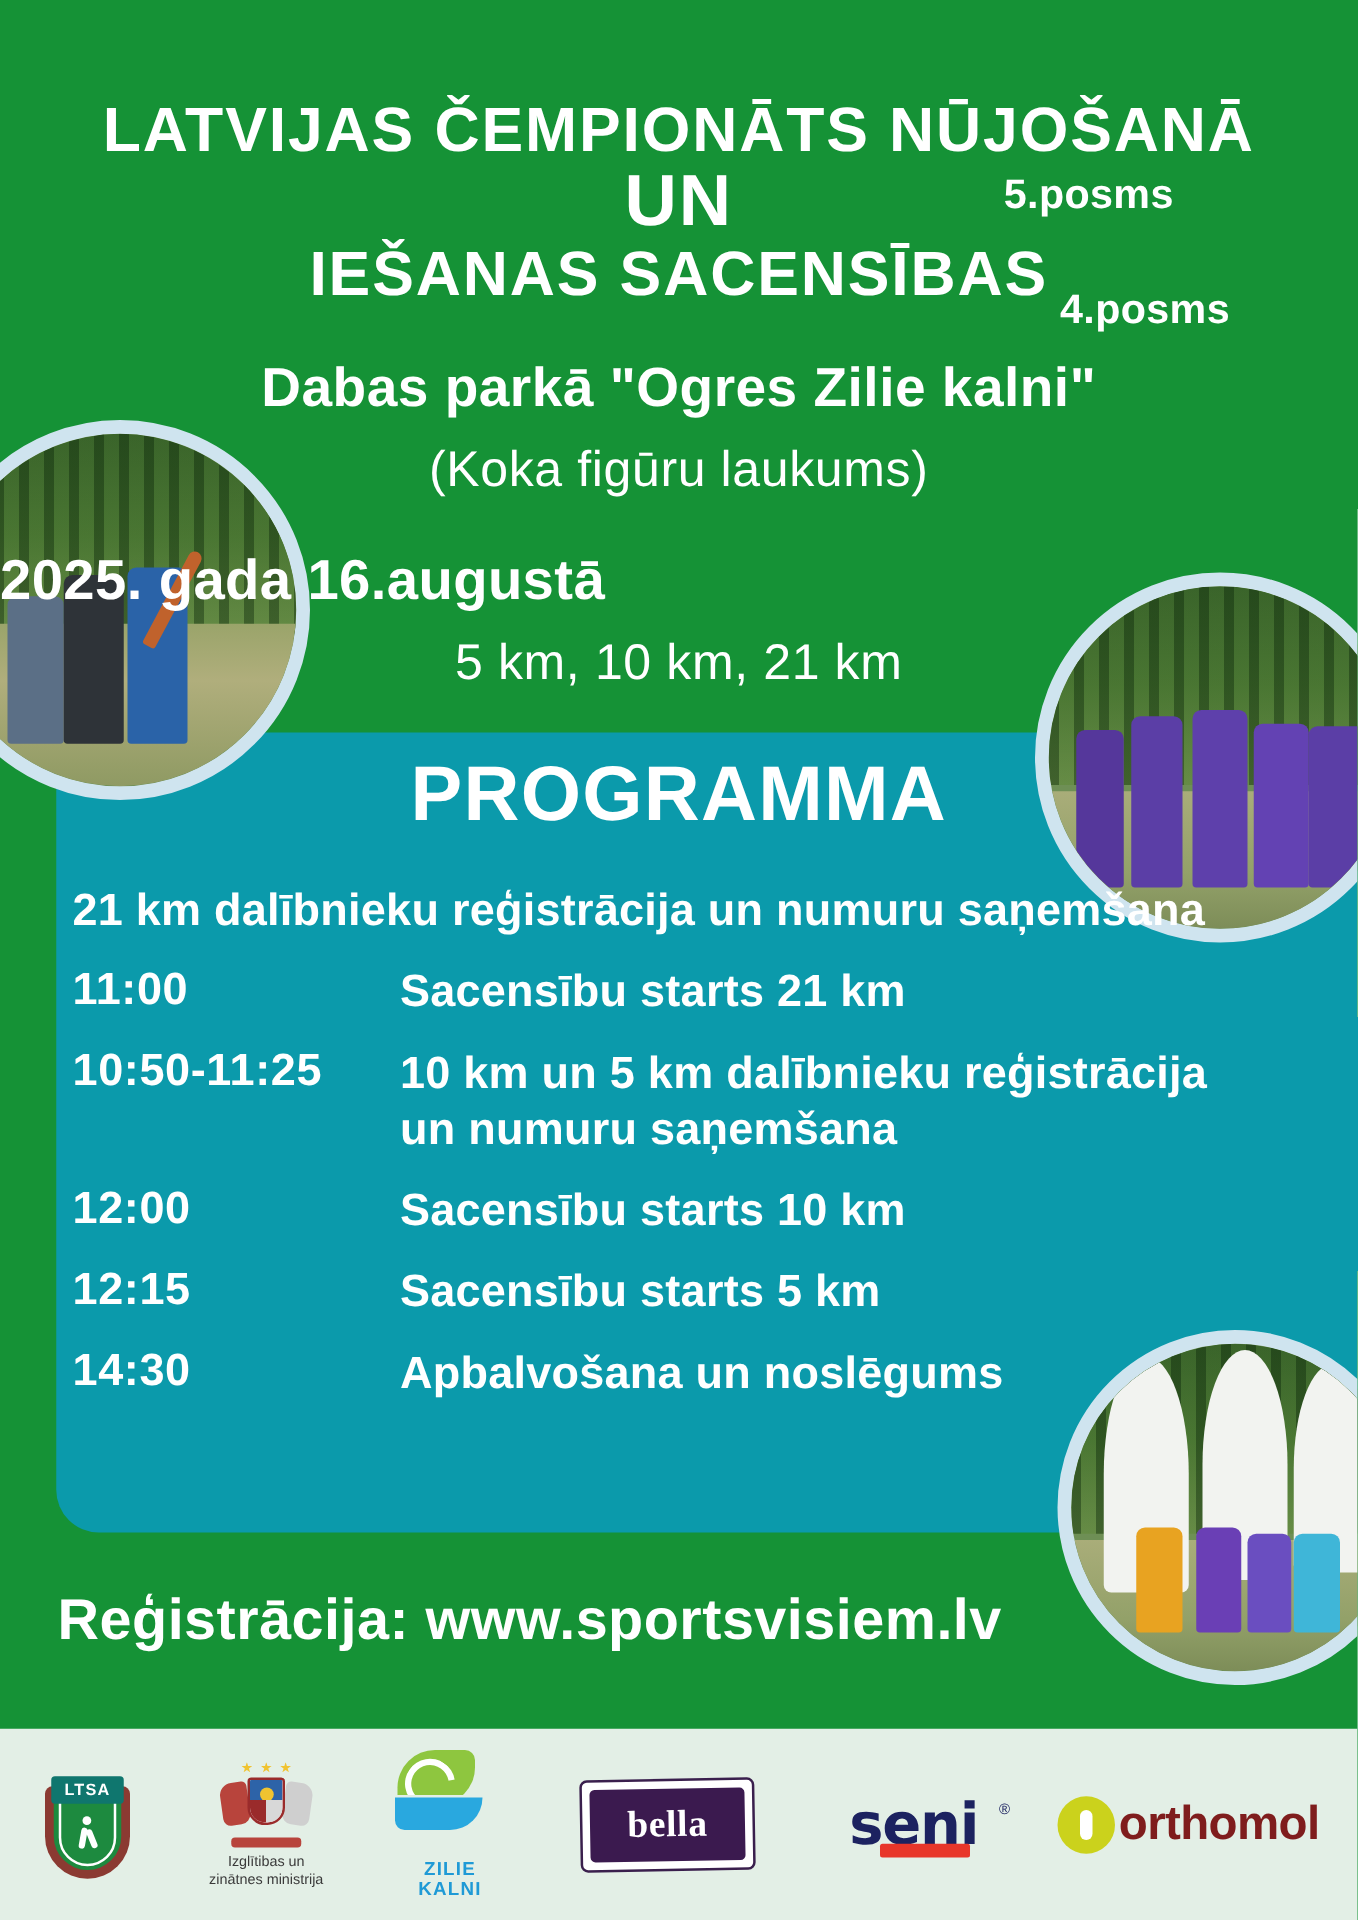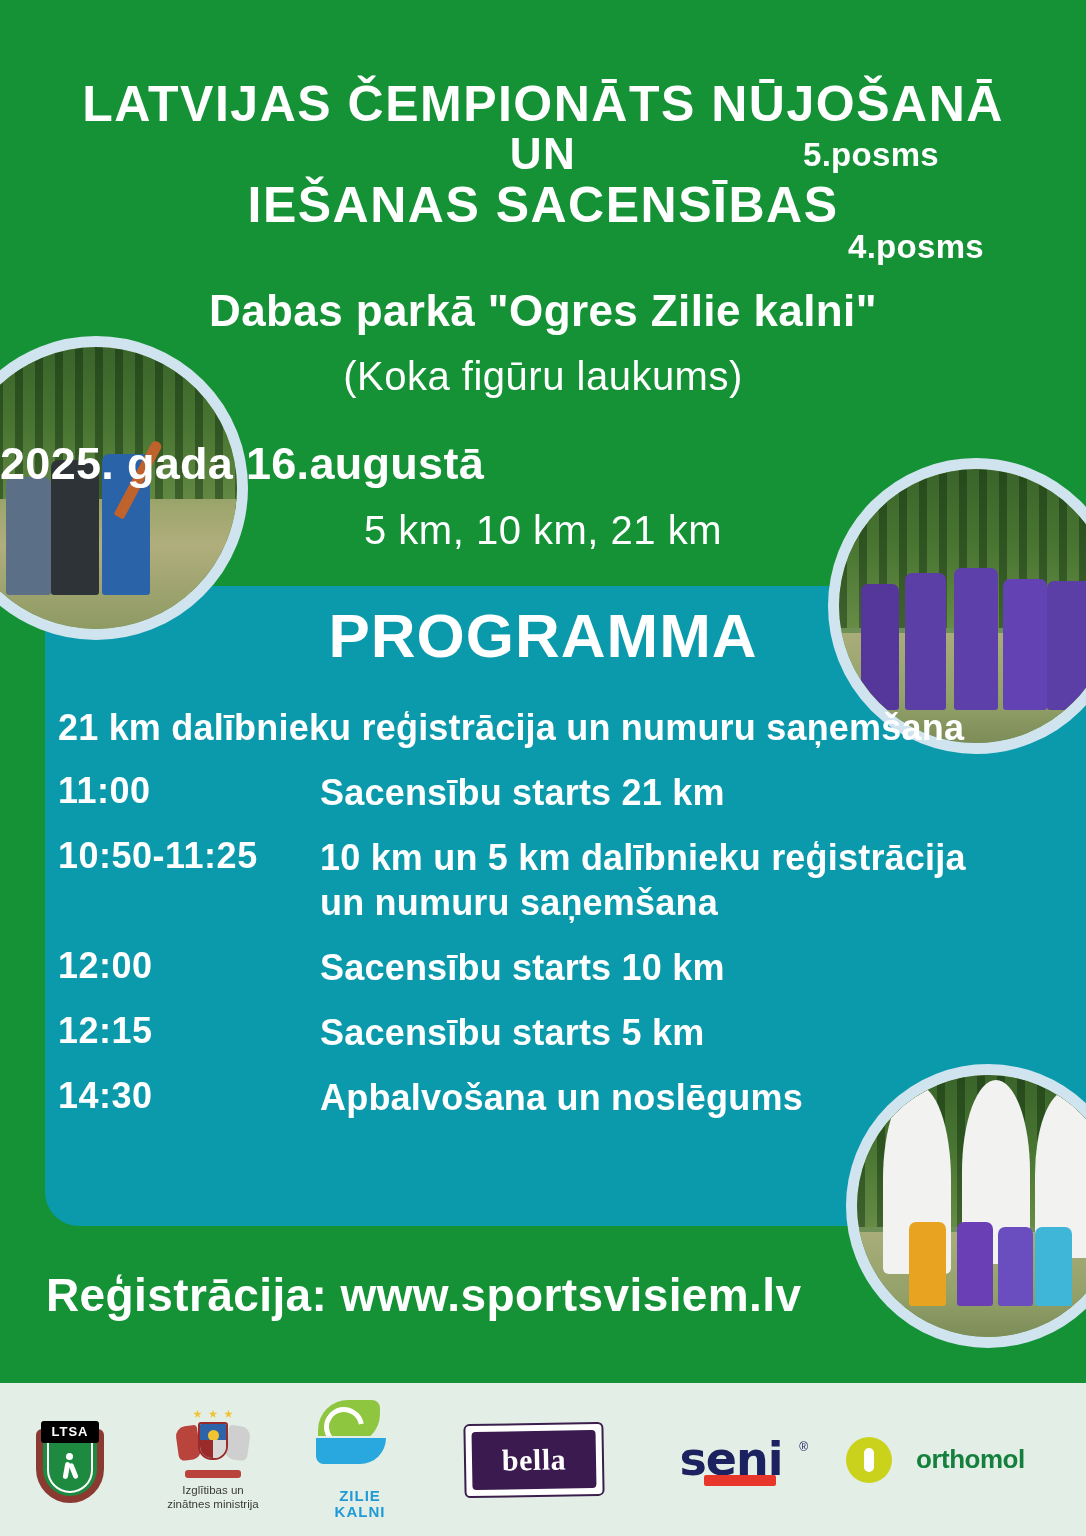--- a/index.html
+++ b/index.html
@@ -15,21 +15,21 @@
 
   
   .headline{
     position:absolute;left:0;top:78px;width:1086px;
     text-align:center;color:#ffffff;
     font-weight:bold;letter-spacing:1.5px;
     line-height:1.05;
     z-index:6;
   }
   .headline .l1{display:block;font-size:50px;}
-  .headline .l2{display:block;font-size:44px;}
+  .headline .l2{display:block;font-size:58px;}
   .headline .l3{display:block;font-size:50px;margin-top:2px;}
   .posms{
     position:absolute;color:#fff;font-weight:bold;font-size:33px;
     letter-spacing:.3px;z-index:7;
   }
   .posms-5{left:803px;top:136px;}
   .posms-4{left:848px;top:228px;}
 
   
   .venue{
@@ -124,21 +124,21 @@
   
   .shield{position:relative;width:68px;height:86px;margin:0 auto;}
   .shield-body{position:absolute;left:0;top:12px;width:68px;height:74px;
     background:#8b3a32;border-radius:6px 6px 34px 34px;}
   .shield-in{position:absolute;left:7px;top:19px;width:54px;height:60px;
     background:#1d8a3f;border-radius:4px 4px 27px 27px;}
   .shield-in2{position:absolute;left:11px;top:22px;width:46px;height:54px;
     background:#1d8a3f;border:2px solid #ffffff;border-radius:3px 3px 23px 23px;
     box-sizing:border-box;}
   .shield-band{position:absolute;left:5px;top:4px;width:58px;height:22px;
-    background:#000000;border-radius:3px;display:flex;align-items:center;
+    background:#0f766e;border-radius:3px;display:flex;align-items:center;
     justify-content:center;color:#fff;font-size:13px;font-weight:bold;
     letter-spacing:1px;}
   .walker{position:absolute;left:26px;top:36px;width:18px;height:30px;}
   .walker:before{content:"";position:absolute;left:4px;top:0;width:7px;height:7px;
     background:#fff;border-radius:50%;}
   .walker:after{content:"";position:absolute;left:2px;top:9px;width:5px;height:17px;
     background:#fff;border-radius:3px;transform:rotate(10deg);}
   .walker i{position:absolute;left:9px;top:10px;width:5px;height:16px;
     background:#fff;border-radius:3px;transform:rotate(-22deg);display:block;}
 
@@ -199,21 +199,21 @@
   .seni-r{position:absolute;right:2px;top:16px;font-size:12px;color:#1c2260;}
 
   
   .ortho{position:relative;width:244px;height:66px;margin:0 auto;
     display:flex;align-items:center;}
   .ortho-dot{width:46px;height:46px;background:#cbd21c;border-radius:50%;
     position:relative;flex:0 0 46px;}
   .ortho-dot:after{content:"";position:absolute;left:50%;top:50%;
     width:10px;height:24px;margin:-12px 0 0 -5px;background:#ffffff;
     border-radius:5px;}
-  .ortho-txt{margin-left:24px;color:#15803d;font-size:26px;font-weight:bold;
+  .ortho-txt{margin-left:3px;color:#7f1d1d;font-size:38px;font-weight:bold;
     letter-spacing:-.5px;}
 </style>
 </head>
 <body>
 
 <div class="poster">
 
   <div class="headline">
     <span class="l1">LATVIJAS ČEMPIONĀTS NŪJOŠANĀ</span>
     <span class="l2">UN</span>

